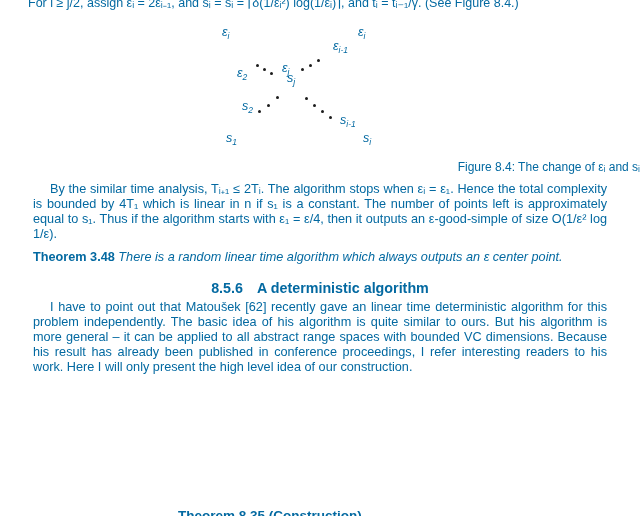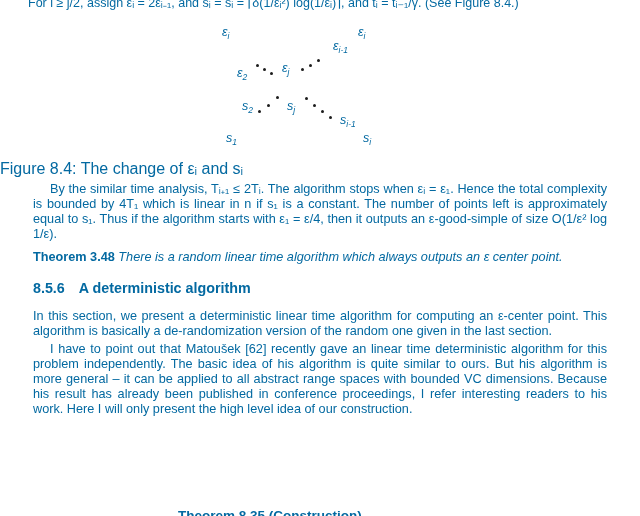--- a/index.html
+++ b/index.html
@@ -30,35 +30,35 @@
   }
   .flabel{
     position:absolute;font-style:italic;font-size:12.5px;line-height:1;
     white-space:nowrap;
   }
   .flabel .sub{
     font-size:8.5px;vertical-align:-3px;
   }
   .caption{
     position:absolute;top:160px;left:0;width:640px;
-    text-align:left;font-size:16px;
+    text-align:right;font-size:12px;
   }
   .body-text{
     position:absolute;top:182px;left:33px;width:574px;
     font-size:12.7px;line-height:15.1px;text-align:justify;
   }
   p{margin:0;}
   .indent{text-indent:17px;}
   .theorem{margin-top:8px;}
   .theorem .thm-label{font-weight:bold;}
   .theorem .thm-body{font-style:italic;margin-top:8px;}
   .notice{margin-top:9px;text-indent:24px;}
   .sec-heading{
     margin-top:16px;font-weight:bold;font-size:14.3px;
-    text-align:left;text-indent:0;
+    text-align:center;text-indent:0;
   }
   .sec-heading .sec-num{margin-right:14px;}
   .para3{margin-top:12px;}
   .para4{margin-top:3px;}
   
   .bottom-clip{
     position:absolute;bottom:0;left:178px;width:420px;height:9px;
     overflow:hidden;
   }
   .bottom-clip .inner{
@@ -87,21 +87,21 @@
       <div class="dot" style="left: 267px; top: 78px;"></div>
       <div class="dot" style="left: 258px; top: 84px;"></div>
       <div class="dot" style="left: 313px; top: 78px;"></div>
       <div class="dot" style="left: 321px; top: 84px;"></div>
       <div class="dot" style="left: 329px; top: 90px;"></div>
       <span class="flabel" style="left: 222px; top: 0px;"><span>ε</span><span class="sub">i</span></span>
       <span class="flabel" style="left: 237px; top: 20px; margin-top: 21px;"><span>ε</span><span class="sub">2</span></span>
       <span class="flabel" style="left: 282px; top: 36px;"><span>ε</span><span class="sub">j</span></span>
       <span class="flabel" style="left: 333px; top: 14px;"><span>ε</span><span class="sub">i-1</span></span>
       <span class="flabel" style="left: 358px; top: 0px;"><span>ε</span><span class="sub">i</span></span>
-      <span class="flabel" style="left: 287px; top: 74px;"><span>s</span><span class="sub">j</span></span>
+      <span class="flabel" style="left: 287px; top: 46px;"><span>s</span><span class="sub">j</span></span>
       <span class="flabel" style="left: 242px; top: 74px;"><span>s</span><span class="sub">2</span></span>
       <span class="flabel" style="left: 226px; top: 106px;"><span>s</span><span class="sub">1</span></span>
       <span class="flabel" style="left: 340px; top: 88px; text-align: center;"><span>s</span><span class="sub">i-1</span></span>
       <span class="flabel" style="left: 363px; top: 106px;"><span>s</span><span class="sub">i</span></span>
     </div>
 
   <div class="caption">Figure 8.4: The change of εᵢ and sᵢ</div>
 
   <div class="body-text">
     <p class="indent">By the similar time analysis, Tᵢ₊₁ ≤ 2Tᵢ. The algorithm stops when εᵢ = ε₁. Hence the total complexity is bounded by 4T₁ which is linear in n if s₁ is a constant. The number of points left is approximately equal to s₁. Thus if the algorithm starts with ε₁ = ε/4, then it outputs an ε-good-simple of size O(1/ε² log 1/ε).</p>
@@ -110,21 +110,20 @@
       <span class="thm-label">Theorem 3.48</span>
       <span> </span>
       <span class="thm-body">There is a random linear time algorithm which always outputs an ε center point.</span>
     </p>
 
 
     <p class="sec-heading">
       <span class="sec-num">8.5.6</span><span>A deterministic algorithm</span>
     </p>
 
-    <p class="para3">In this section, we present a deterministic linear time algorithm for computing an ε-center point. This algorithm is basically a de-randomization version of the random one given in the last section.</p>
 
     <p class="indent para4">I have to point out that Matoušek [62] recently gave an linear time deterministic algorithm for this problem independently. The basic idea of his algorithm is quite similar to ours. But his algorithm is more general – it can be applied to all abstract range spaces with bounded VC dimensions. Because his result has already been published in conference proceedings, I refer interesting readers to his work. Here I will only present the high level idea of our construction.</p>
   </div>
 
   <div class="bottom-clip">
     <div class="inner">Theorem 8.35 (Construction)</div>
   </div>
 
 </div>
 

